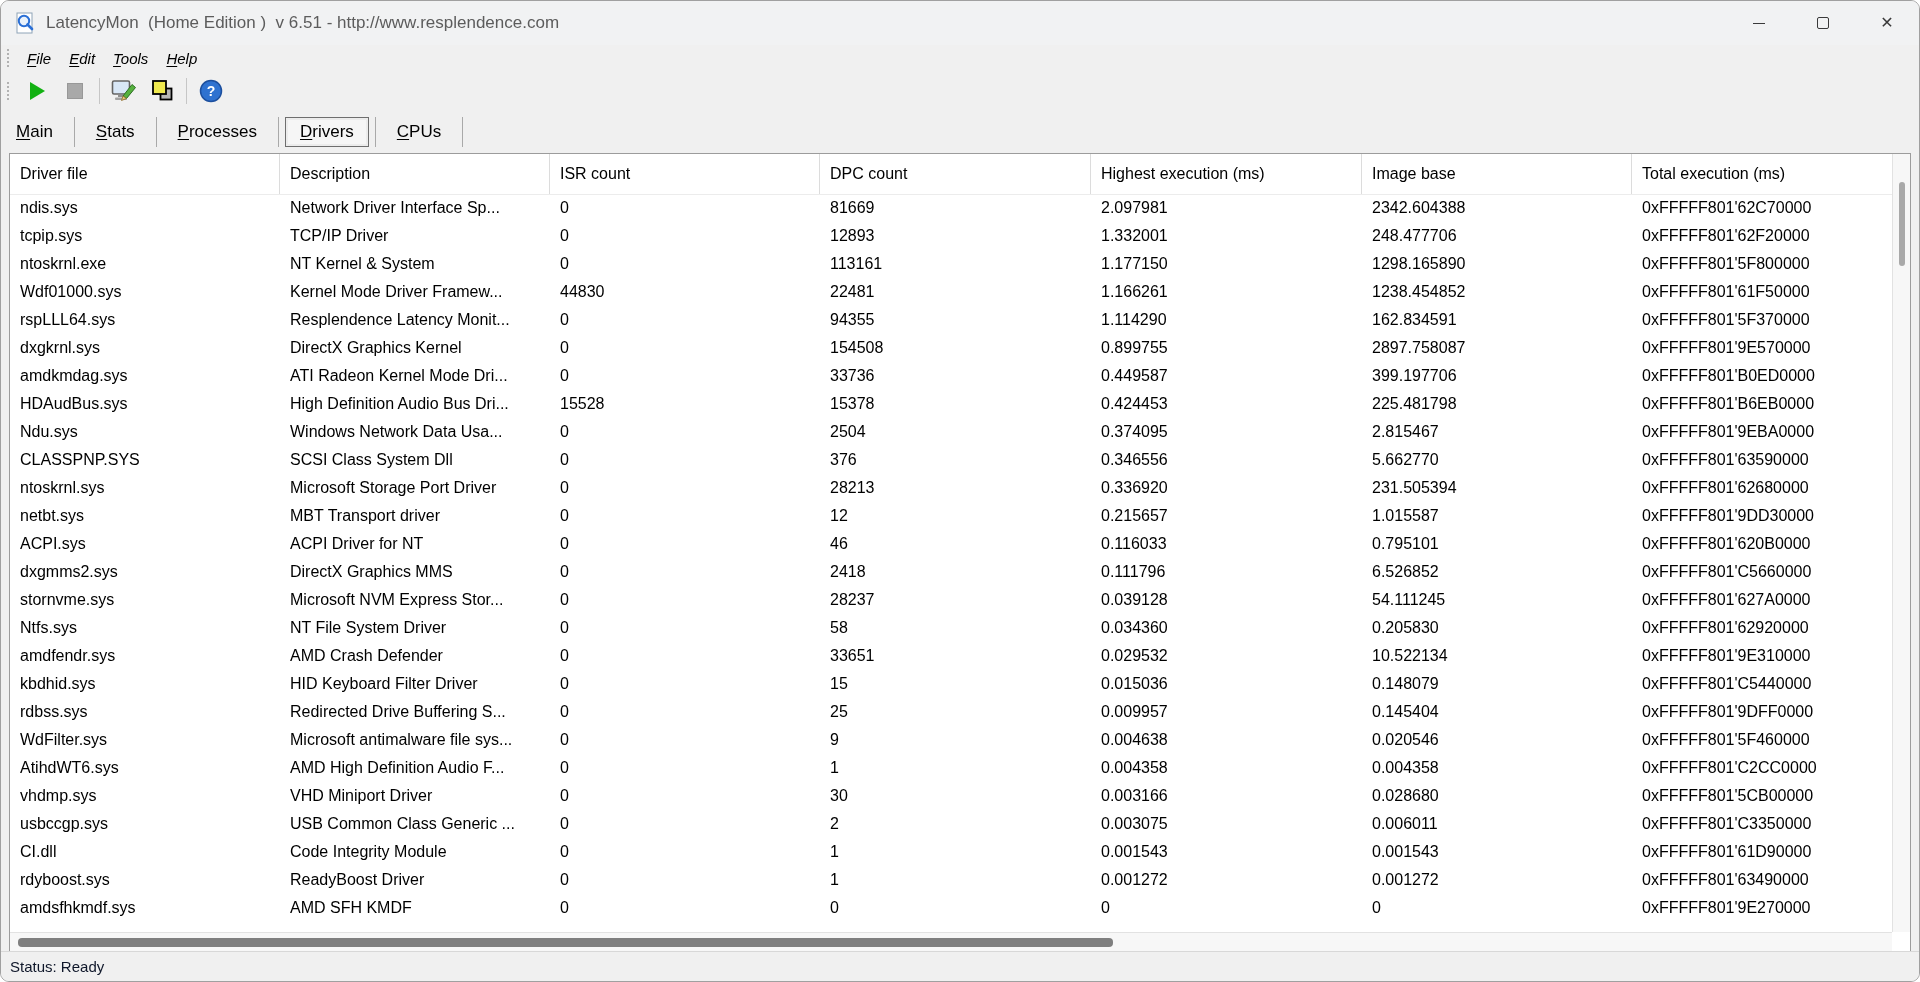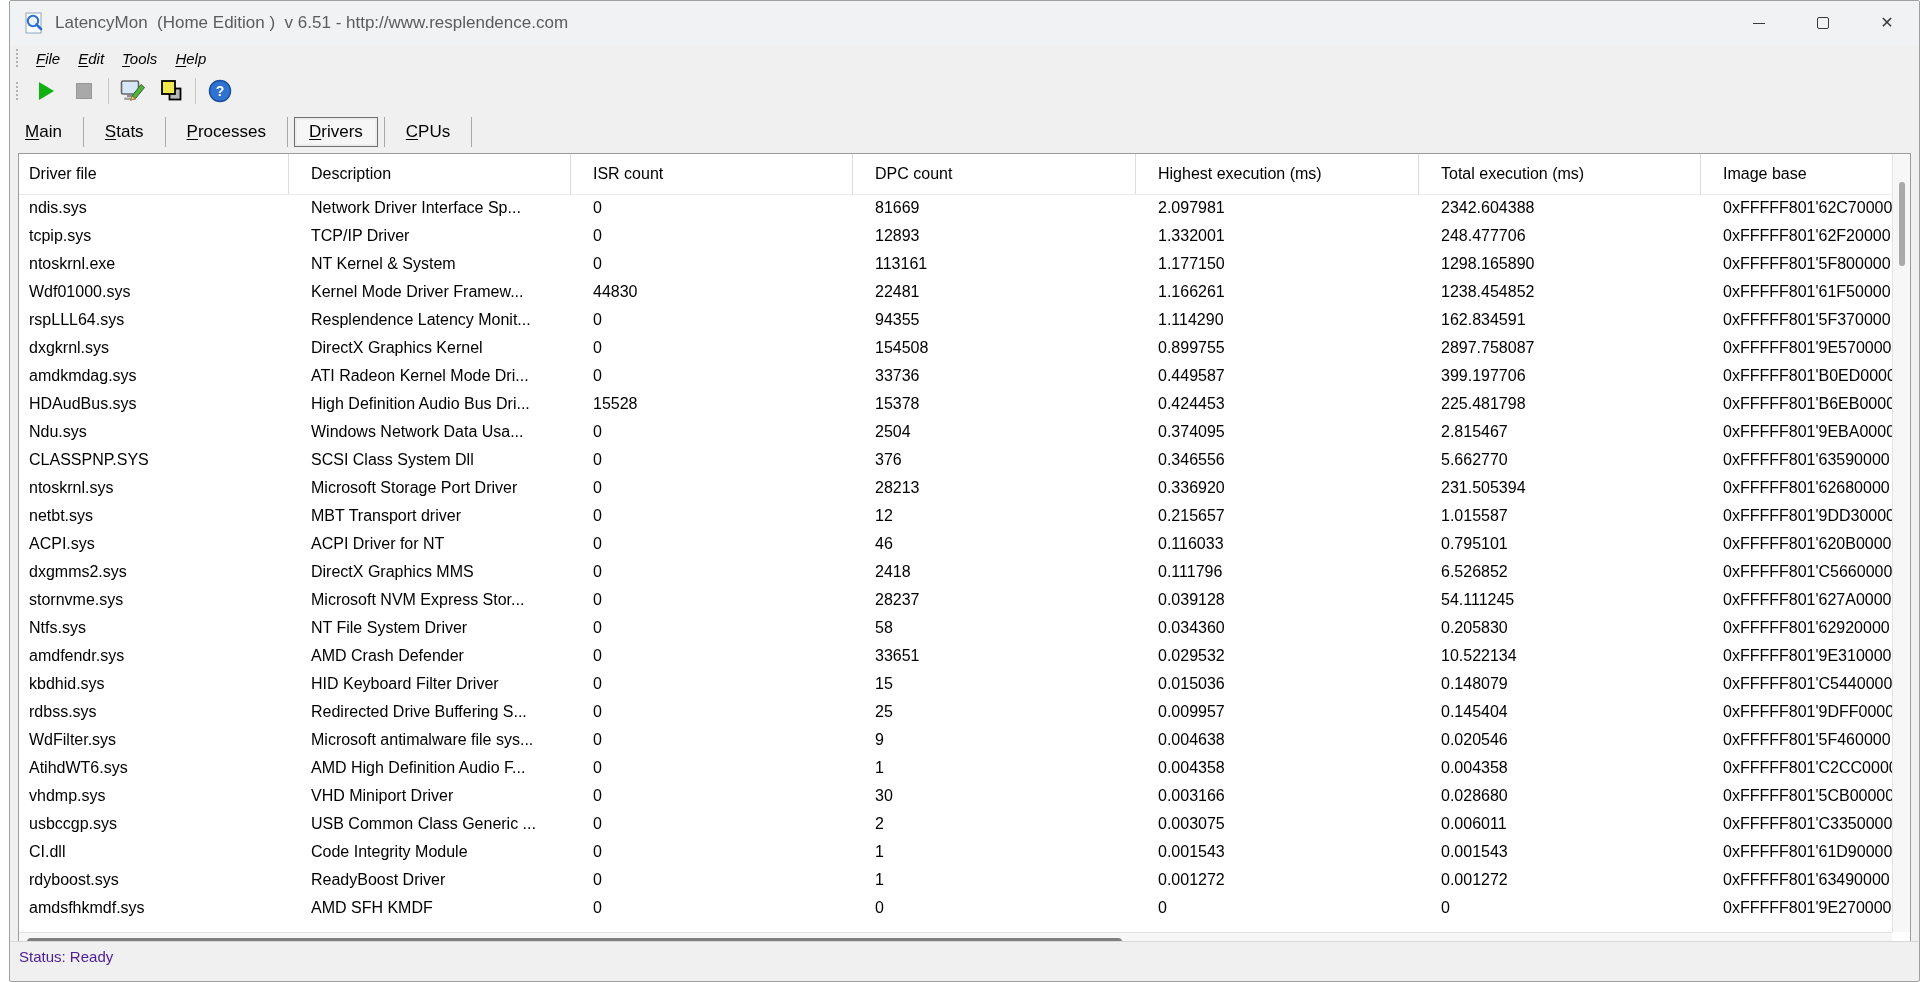--- a/index.html
+++ b/index.html
@@ -1,17 +1,17 @@
 <!DOCTYPE html>
 <html><head>
 <meta charset="utf-8">
 <style>
   html,body{margin:0;padding:0;background:#ffffff;}
   body{width:1920px;height:982px;position:relative;font-family:"Liberation Sans",sans-serif;-webkit-font-smoothing:antialiased;}
-  .window{position:absolute;inset:0;background:#f0f0f0;border:1px solid #a0a0a0;border-radius:2px;overflow:hidden;box-sizing:border-box;margin-left:9px;}
+  .window{position:absolute;inset:0;background:#f0f0f0;border:1px solid #a0a0a0;border-radius:9px;overflow:hidden;box-sizing:border-box;}
 
   
   .titlebar{height:44px;display:flex;align-items:center;background:#f1f2f3;}
   .app-icon{margin-left:13px;width:22px;height:22px;flex:0 0 auto;}
   .title{margin-left:10px;font-size:17px;color:#5c5c5c;white-space:pre;}
   .win-controls{margin-left:auto;display:flex;height:100%;align-items:stretch;}
   .win-btn{width:64px;display:flex;align-items:center;justify-content:center;color:#3a3a3a;font-size:15px;cursor:default;}
   .min-glyph{display:inline-block;width:12px;border-top:1.6px solid #3a3a3a;}
   .max-glyph{display:inline-block;width:10px;height:10px;border:1.6px solid #3a3a3a;border-radius:2px;}
   .close-glyph{font-size:16px;line-height:1;}
@@ -30,36 +30,36 @@
   .stop-sq{width:14px;height:14px;background:#a9a9a9;border:1px solid #989898;}
 
   
   .tabbar{height:42px;display:flex;align-items:center;}
   .tab{font-size:17px;padding:5px 15px;color:#000;}
   .tab.active{border:1px solid #6e6e6e;background:#f6f6f6;box-shadow:inset 0 0 0 2px #ececec;padding:4px 14px;}
   .tab-sep{width:1px;height:30px;background:#a9a9a9;margin:0 6px;}
 
   
   .table-area{position:absolute;left:8px;right:8px;top:152px;height:800px;background:#fff;border:1px solid #9c9c9c;box-sizing:border-box;}
-  .grid7{display:grid;grid-template-columns:270px 270px 270px 271px 271px 270px minmax(0,1fr);gap:12px;}
+  .grid7{display:grid;grid-template-columns:270px 270px 270px 271px 271px 270px minmax(0,1fr);}
   .thead{height:40px;align-items:center;border-bottom:1px solid #ececec;}
   .hcell{font-size:16px;color:#000;padding-left:10px;height:100%;display:flex;align-items:center;border-right:1px solid #dcdcdc;box-sizing:border-box;white-space:nowrap;overflow:hidden;}
   .hcell:last-child{border-right:none;}
   .tbody{position:absolute;left:0;right:18px;top:40px;bottom:20px;overflow:hidden;}
   .trow{height:28px;align-items:center;}
   .cell{font-size:16px;color:#000;padding-left:10px;white-space:nowrap;overflow:hidden;}
 
   
   .vscroll{position:absolute;top:0;bottom:20px;right:0;width:18px;background:#f7f7f7;border-left:1px solid #e2e2e2;box-sizing:border-box;}
   .vthumb{position:absolute;top:28px;left:6px;width:6px;height:84px;background:#a9a9a9;border-radius:3px;}
   .hscroll{position:absolute;left:0;right:18px;bottom:0;height:20px;background:#f7f7f7;border-top:1px solid #e2e2e2;box-sizing:border-box;}
   .hthumb{position:absolute;left:8px;top:5px;width:1095px;height:9px;background:#7f7f7f;border-radius:4px;}
 
   
-  .statusbar{position:absolute;left:0;right:0;bottom:10px;height:30px;background:#f0f0f0;border-top:1px solid #d8d8d8;display:flex;align-items:center;padding-left:9px;font-size:15px;color:#4c1d95;box-sizing:border-box;}
+  .statusbar{position:absolute;left:0;right:0;bottom:0;height:30px;background:#f0f0f0;border-top:1px solid #d8d8d8;display:flex;align-items:center;padding-left:9px;font-size:15px;color:#0f172a;box-sizing:border-box;}
 </style>
 </head>
 <body>
 
 <div class="window">
 
   <div class="titlebar">
     <svg class="app-icon" viewBox="0 0 22 22">
       <rect x="3" y="1" width="15" height="20" fill="#ffffff" stroke="#8fa4b8" stroke-width="1"></rect>
       <circle cx="10" cy="9" r="5.2" fill="#eaf2fb" stroke="#2a6fd6" stroke-width="2"></circle>
@@ -133,22 +133,22 @@
     <span class="tab-sep"></span>
   </div>
 
   <div class="table-area">
     <div class="thead grid7">
         <div class="hcell">Driver file</div>
         <div class="hcell">Description</div>
         <div class="hcell">ISR count</div>
         <div class="hcell">DPC count</div>
         <div class="hcell">Highest execution (ms)</div>
+        <div class="hcell">Image base</div>
         <div class="hcell">Total execution (ms)</div>
-        <div class="hcell">Image base</div>
       </div>
     <div class="tbody">
         <div class="trow grid7">
           <div class="cell">ndis.sys</div>
           <div class="cell">Network Driver Interface Sp...</div>
           <div class="cell">0</div>
           <div class="cell">81669</div>
           <div class="cell">2.097981</div>
           <div class="cell">2342.604388</div>
           <div class="cell">0xFFFFF801'62C70000</div>

